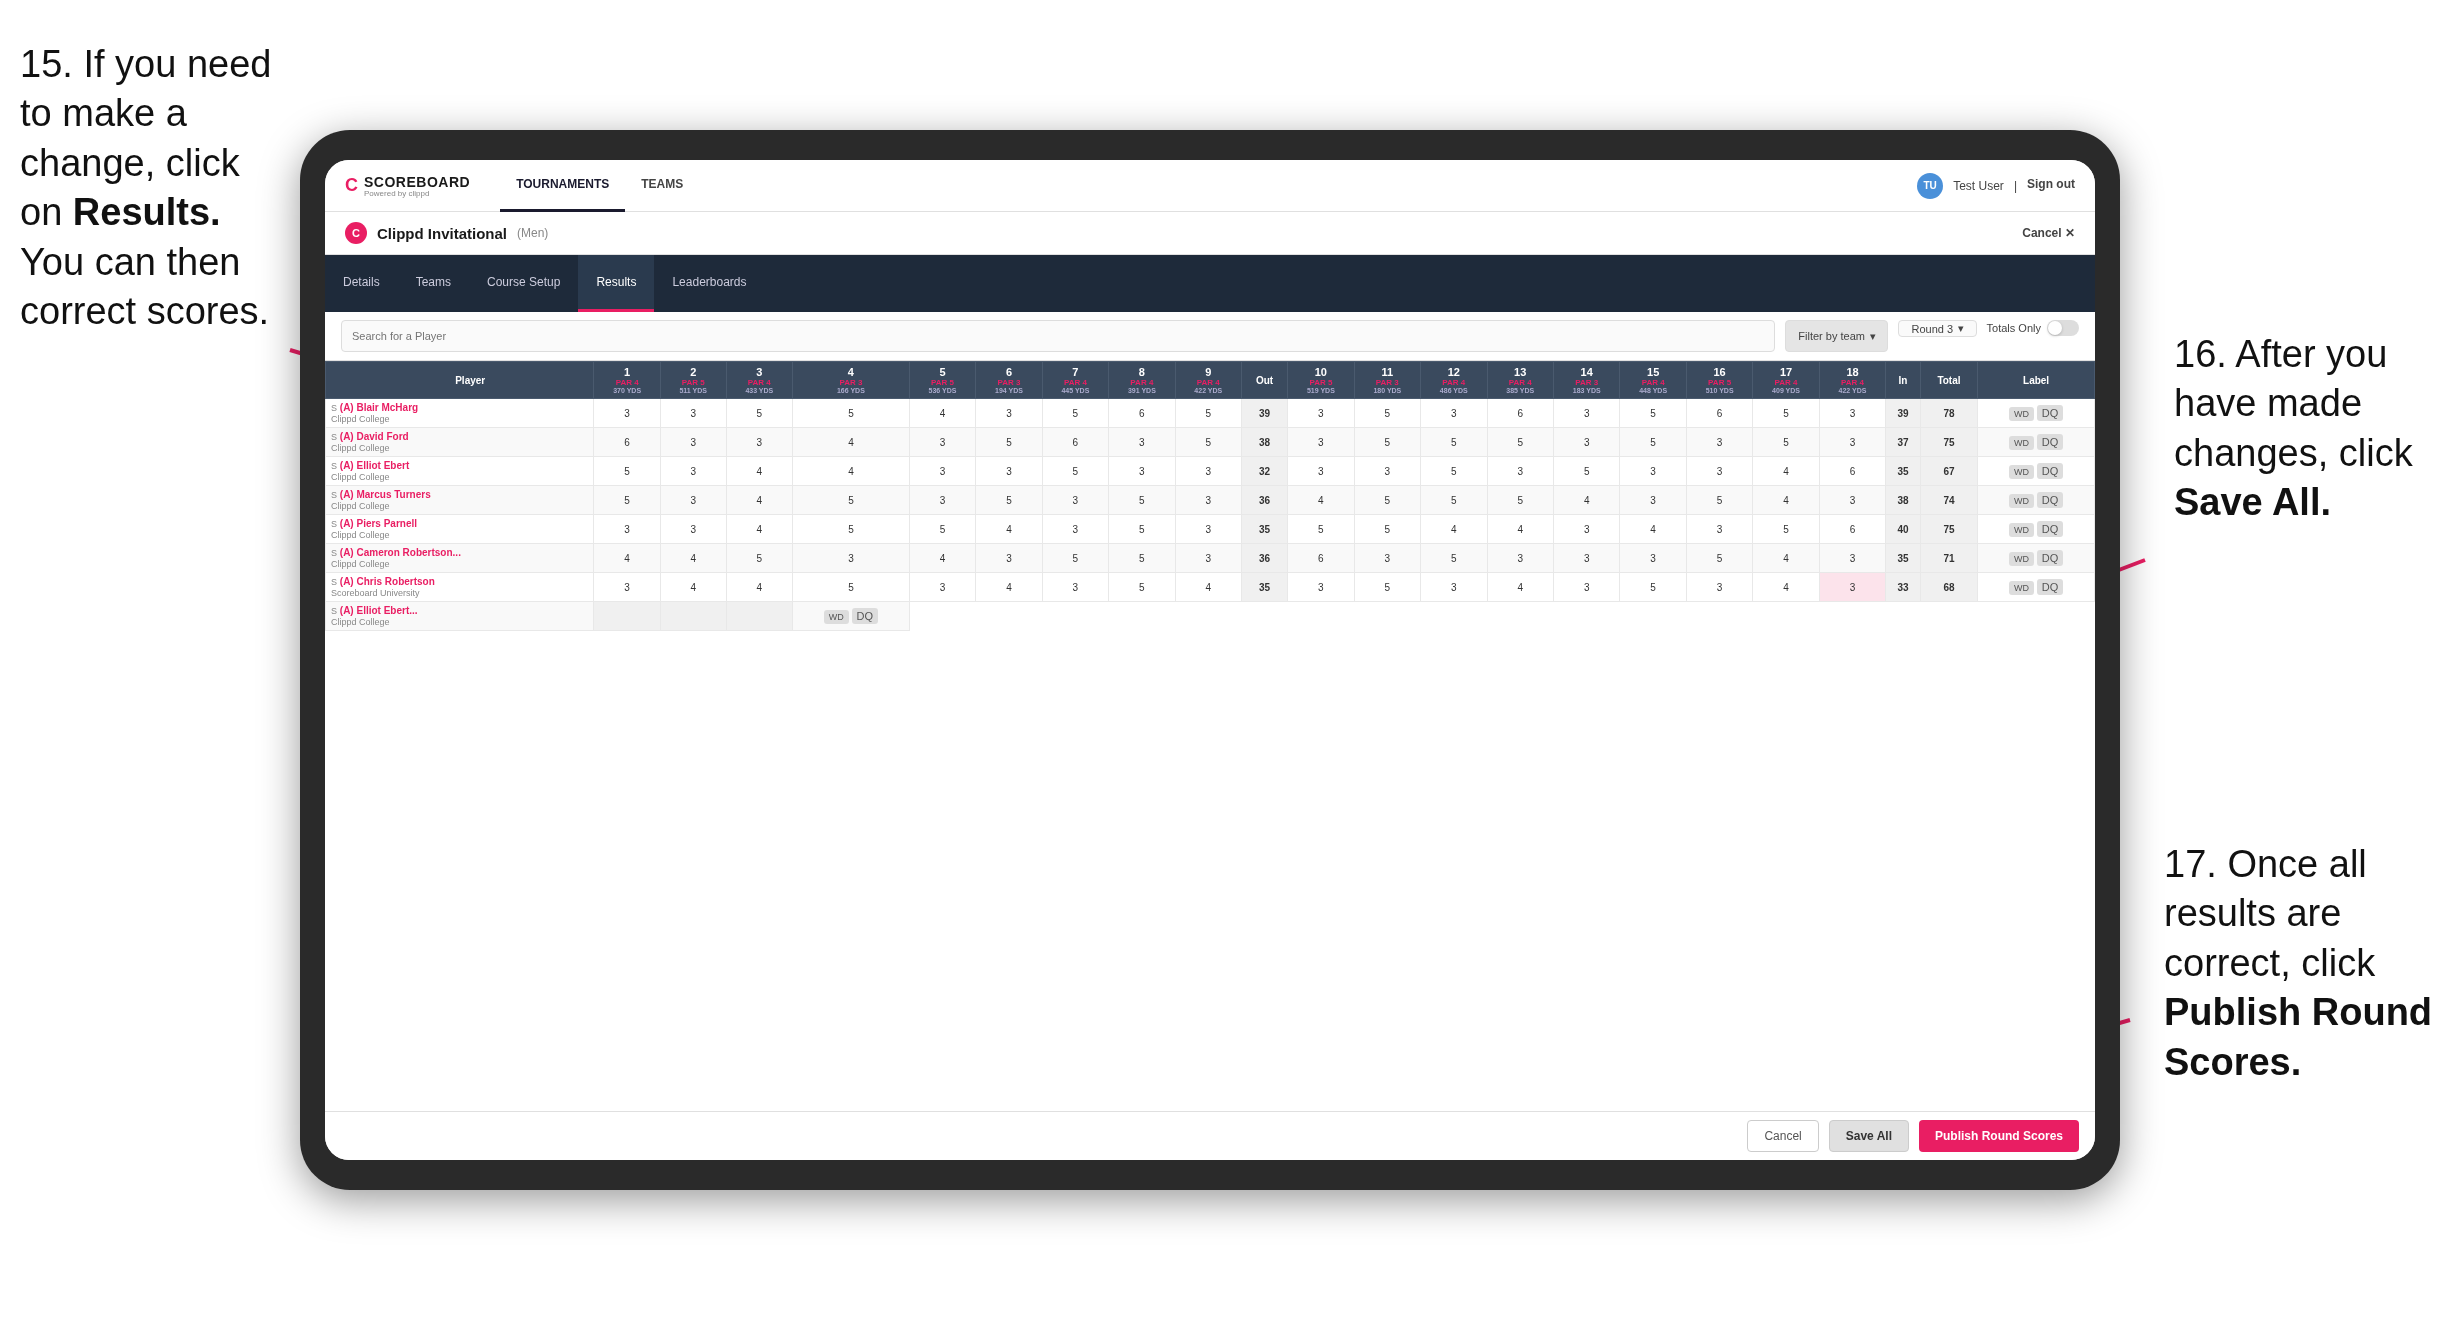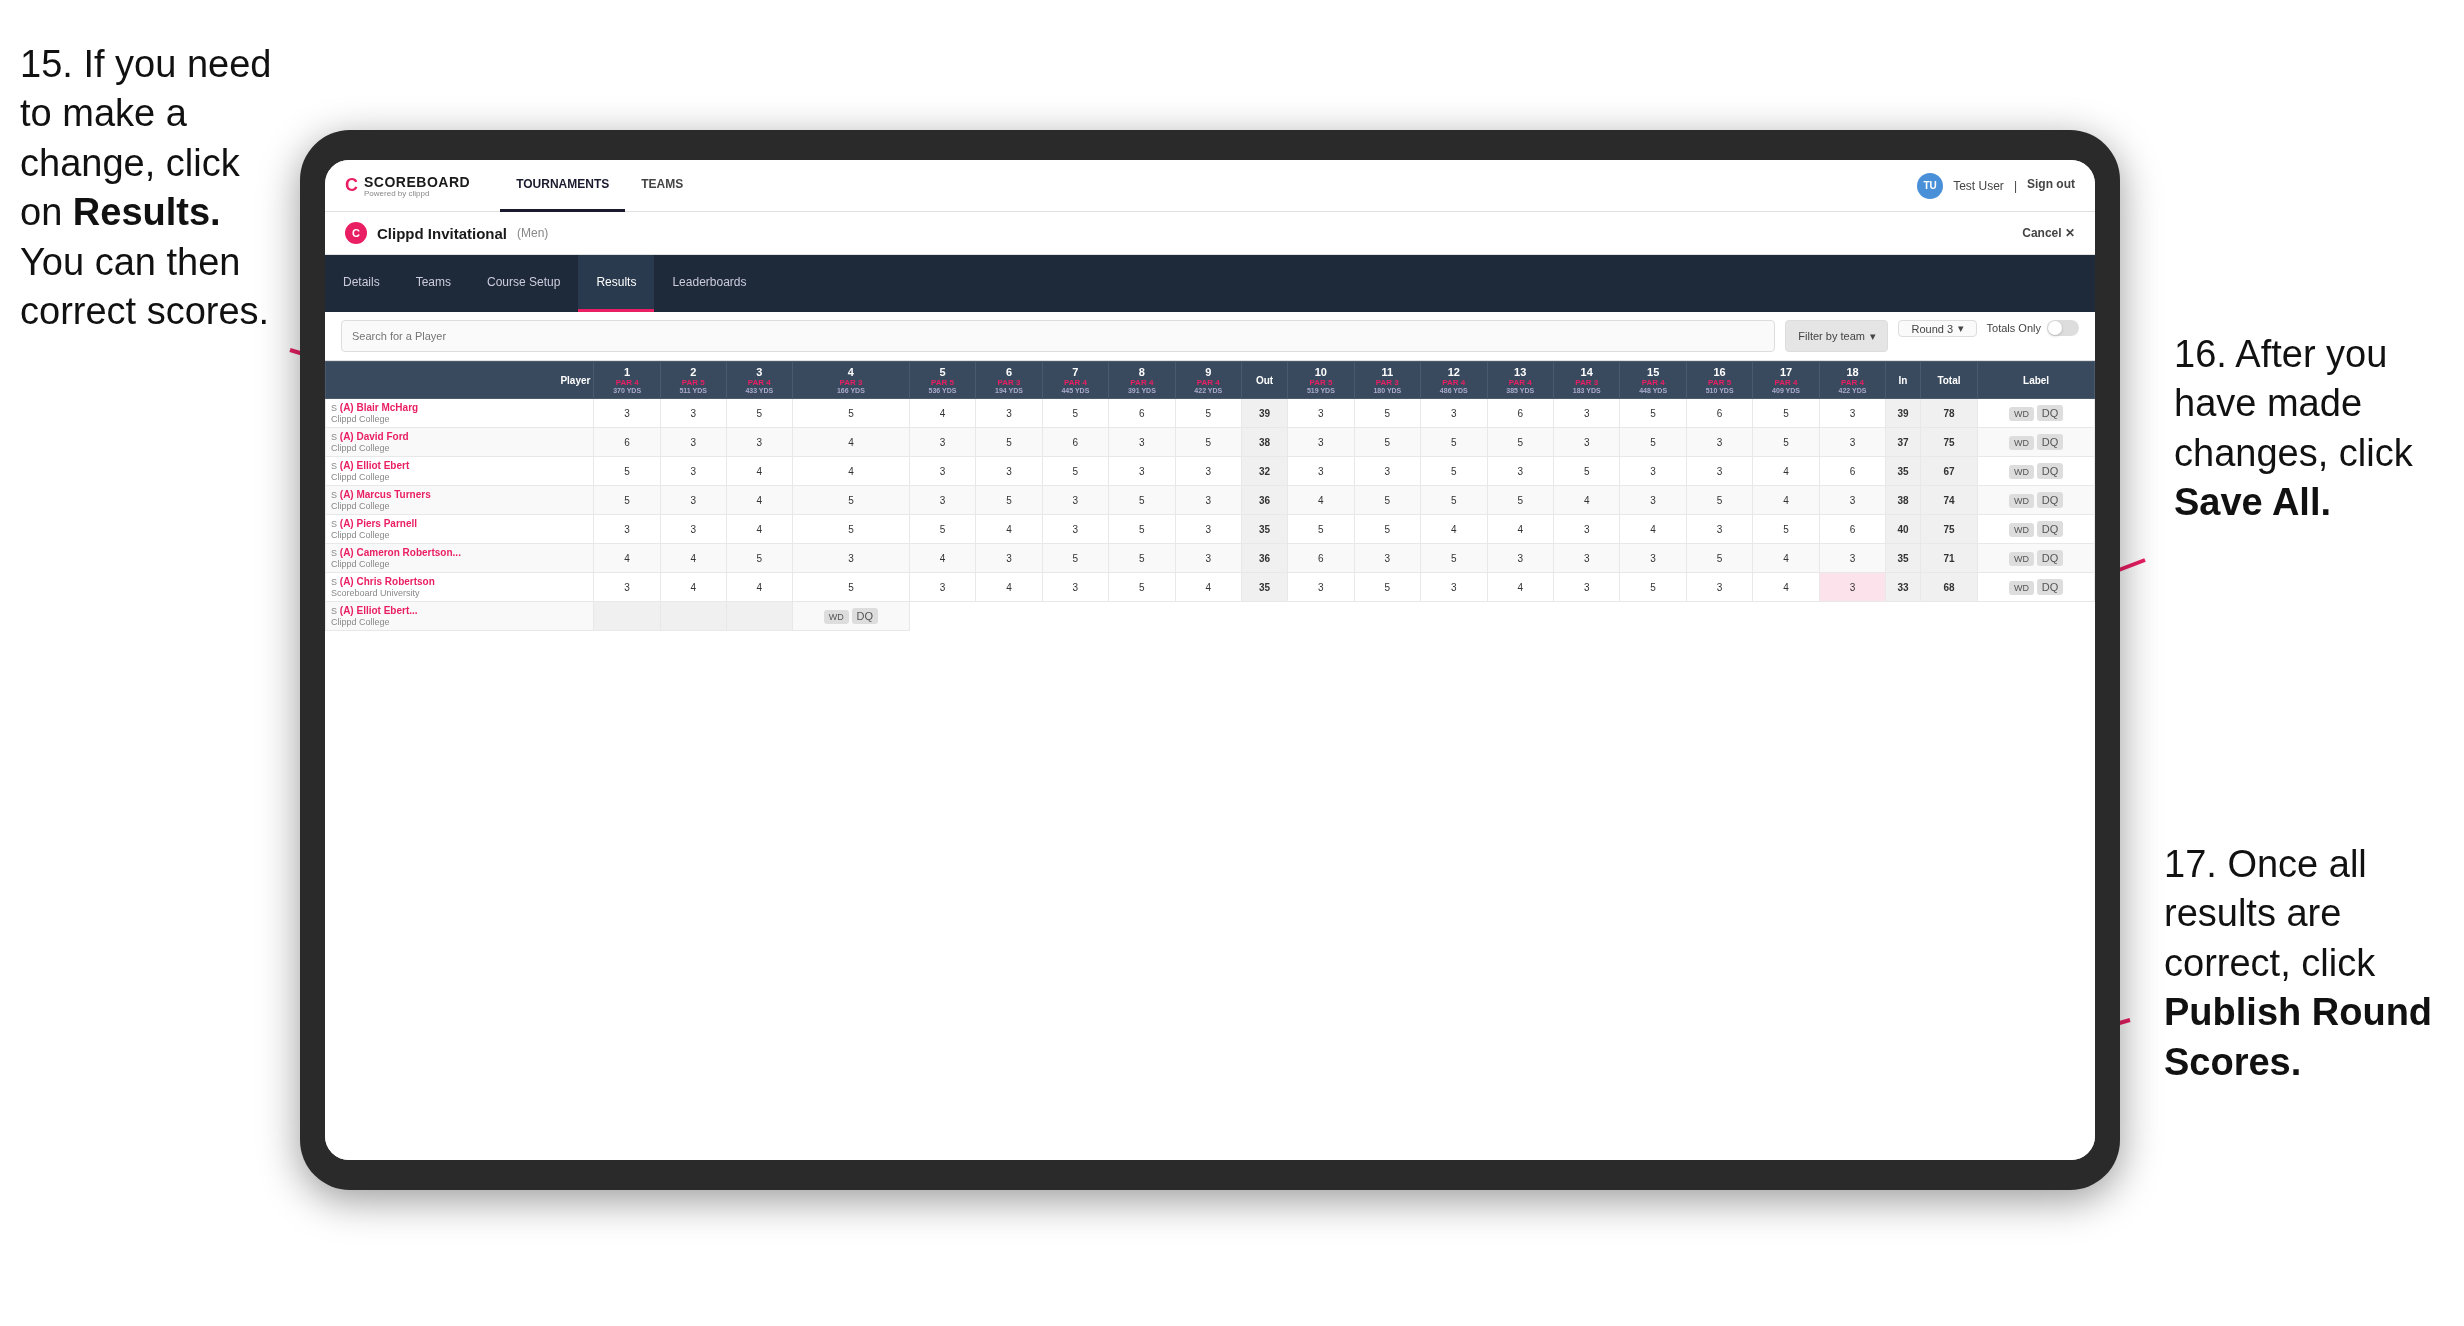--- a/index.html
+++ b/index.html
@@ -304,21 +304,21 @@
     thead tr th {
       background: #3a4a5e;
       color: #fff;
       padding: 4px 3px;
       text-align: center;
       border: 1px solid #4a5a6e;
       font-weight: 600;
       white-space: nowrap;
     }
     thead tr th.player-col {
-      text-align: right;
+      text-align: center;
       padding-left: 24px;
       min-width: 120px;
     }
     thead tr th .hole-num {
       font-size: 11px;
       display: block;
     }
     thead tr th .par-info {
       font-size: 8px;
       color: #e91e63;
@@ -871,15 +871,20 @@
               <td class="total-col"></td>
               <td>
       <button class="wd-btn">WD</button>
       <button class="dq-btn">DQ</button>
     </td>
             </tr>
           </tbody>
       </table>
     </div>
 
+    <div class="bottom-bar">
+      <button class="cancel-action-btn">Cancel</button>
+      <button class="save-btn">Save All</button>
+      <button class="publish-btn">Publish Round Scores</button>
+    </div>
 
   </div>
 </div>
 
 </body></html>

